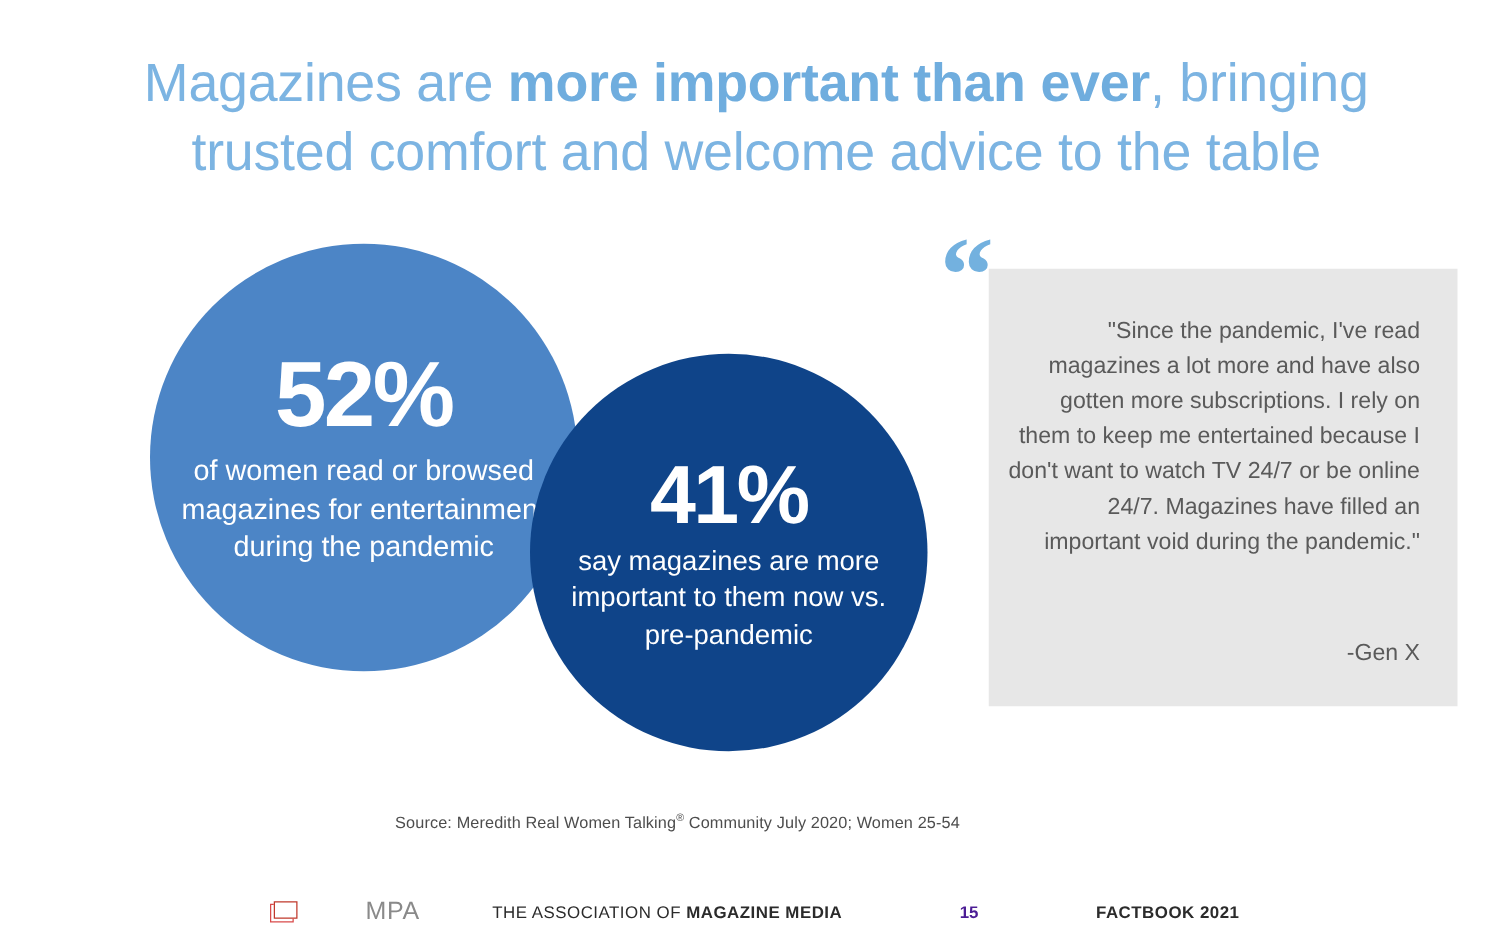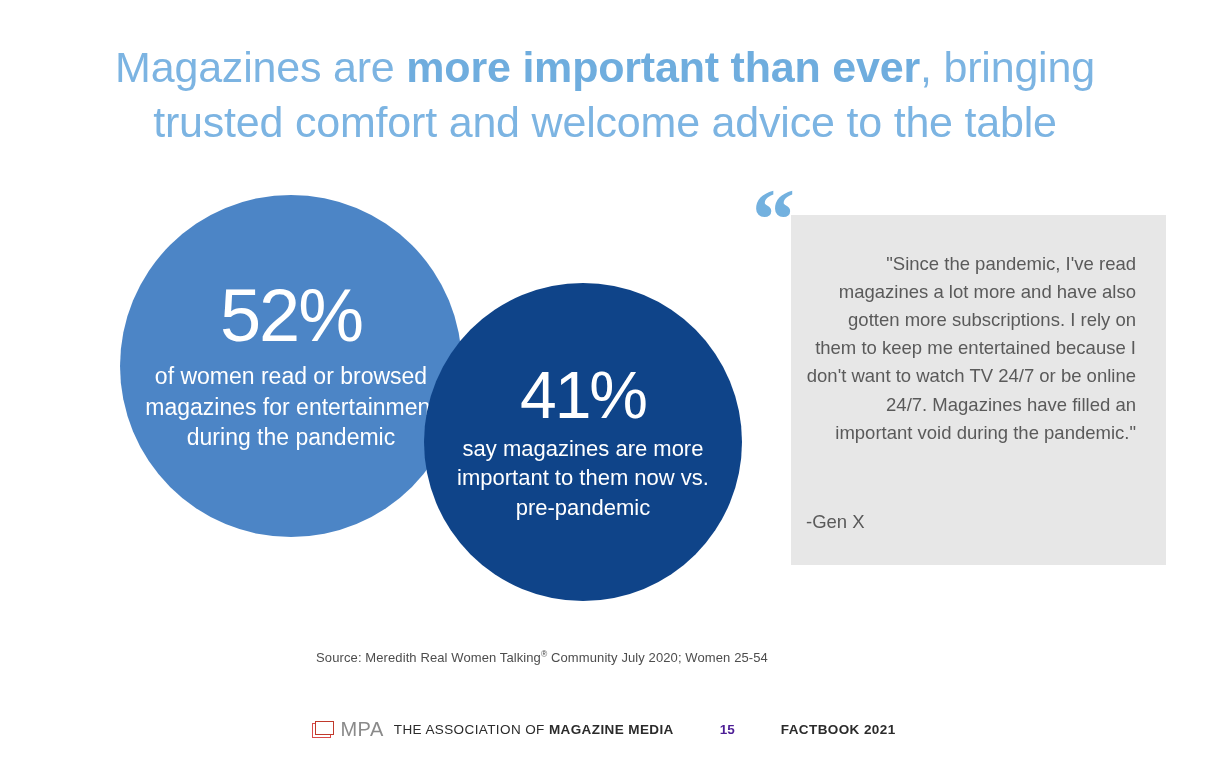--- a/index.html
+++ b/index.html
@@ -48,21 +48,21 @@
     padding:0 18px;
   }
   #circle-dark {
     left:424px; top:283px;
     width:318px; height:318px;
     background:#0f4489;
     z-index:2;
     padding:0 14px;
   }
   .stat-pct {
-    font-weight:400;
+    font-weight:700;
     letter-spacing:-2px;
     line-height:1;
   }
   #circle-light .stat-pct { font-size:74px; margin-bottom:8px; }
   #circle-dark  .stat-pct { font-size:66px; margin-bottom:6px; }
   .stat-desc {
     font-size:23px;
     line-height:1.32;
     font-weight:400;
   }
@@ -95,20 +95,21 @@
     text-align:right;
     font-size:18.5px;
     line-height:1.52;
     color:#5a5a5a;
   }
   #quote-attrib {
     position:absolute;
     left:806px; top:508px;
     width:330px;
     z-index:2;
+    text-align:right;
     font-size:18.5px;
     line-height:1.52;
     color:#5a5a5a;
   }
 
   
   #source-line {
     position:absolute;
     left:0; top:649px;
     width:1084px;
@@ -122,20 +123,21 @@
   #source-line .sup { font-size:8.5px; vertical-align:super; font-weight:400; }
 
   
   #footer {
     position:absolute;
     left:0; top:718px;
     width:1208px;
     display:flex;
     justify-content:center;
     align-items:center;
+    gap:48px;
   }
   #mpa-logo-mark {
     position:relative;
     width:24px; height:18px;
     margin-right:4px;
     flex:none;
   }
   #mpa-logo-mark .outer {
     position:absolute;
     left:0; top:2px;

